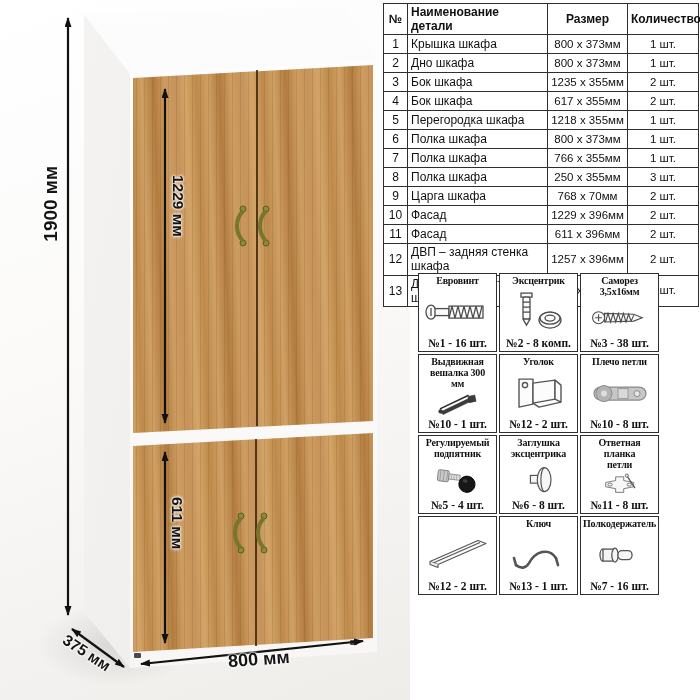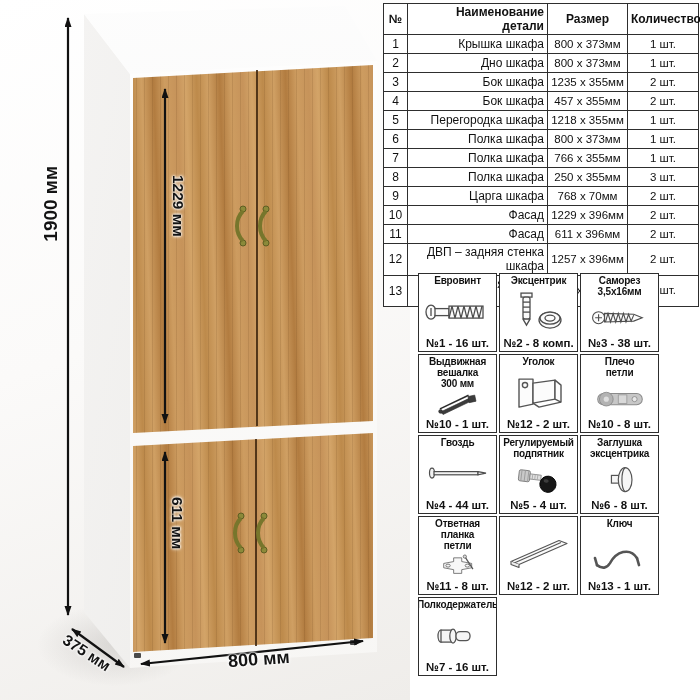--- a/index.html
+++ b/index.html
@@ -33,28 +33,28 @@
   .vert-up{writing-mode:vertical-rl;transform:rotate(180deg);}
 
   
   table.parts{position:absolute;left:383px;top:3px;width:315px;border-collapse:collapse;
     font-size:12px;color:#111;background:#fff;table-layout:fixed;}
   table.parts th,table.parts td{border:1.4px solid #2e2e2e;padding:1px 3px;line-height:1.18;}
   table.parts th{font-weight:bold;height:17px;}
   table.parts td{height:16px;}
   col.c-num{width:24px;}col.c-name{width:140px;}col.c-size{width:80px;}col.c-qty{width:71px;}
   .cell-center{text-align:center;}
-  .cell-left{text-align:right;}
+  .cell-left{text-align:left;}
   td.size-cell,td.qty-cell{font-size:11.5px;}
 
   
   .hw-grid{position:absolute;left:418px;top:273px;width:243px;
     display:grid;grid-template-columns:repeat(3,79px);grid-auto-rows:79px;gap:2px;}
   .hw-cell{border:1.4px solid #2e2e2e;background:#fff;display:flex;flex-direction:column;
-    align-items:center;justify-content:center;padding:2px 9px;box-sizing:border-box;overflow:hidden;}
+    align-items:center;justify-content:center;padding:2px 9px;box-sizing:border-box;overflow:hidden;font-family:Liberation Serif, serif;}
   .hw-title{font-size:10px;font-weight:bold;text-align:center;line-height:1.08;color:#111;letter-spacing:-.2px;}
   .hw-icon{flex:1 1 auto;width:72px;min-height:0;}
   .hw-count{font-size:11.5px;font-weight:bold;color:#111;white-space:nowrap;}
   .hidden-defs{position:absolute;width:0;height:0;overflow:hidden;}
 </style>
 </head>
 <body>
 
 <div class="stage">
 
@@ -150,21 +150,21 @@
     <tr>
       <td class="cell-center">3</td>
       <td class="cell-left">Бок шкафа</td>
       <td class="cell-center size-cell">1235 х 355мм</td>
       <td class="cell-center qty-cell">2 шт.</td>
     </tr>
 
     <tr>
       <td class="cell-center">4</td>
       <td class="cell-left">Бок шкафа</td>
-      <td class="cell-center size-cell">457 х 355мм</td>
+      <td class="cell-center size-cell">617 х 355мм</td>
       <td class="cell-center qty-cell">2 шт.</td>
     </tr>
 
     <tr>
       <td class="cell-center">5</td>
       <td class="cell-left">Перегородка шкафа</td>
       <td class="cell-center size-cell">1218 х 355мм</td>
       <td class="cell-center qty-cell">1 шт.</td>
     </tr>
 
@@ -268,27 +268,20 @@
     </div>
 
     <div class="hw-cell">
       <div class="hw-title">Плечо петли</div>
       <svg class="hw-icon" viewBox="0 0 72 46">
           <use href="#sym-hinge-arm"></use>
         </svg>
       <div class="hw-count">№10 - 8 шт.</div>
     </div>
 
-    <div class="hw-cell">
-      <div class="hw-title">Гвоздь</div>
-      <svg class="hw-icon" viewBox="0 0 72 46">
-          <use href="#sym-nail"></use>
-        </svg>
-      <div class="hw-count">№4 - 44 шт.</div>
-    </div>
 
     <div class="hw-cell">
       <div class="hw-title">Регулируемый подпятник</div>
       <svg class="hw-icon" viewBox="0 0 72 46">
           <use href="#sym-adjustable-foot"></use>
         </svg>
       <div class="hw-count">№5 - 4 шт.</div>
     </div>
 
     <div class="hw-cell">

